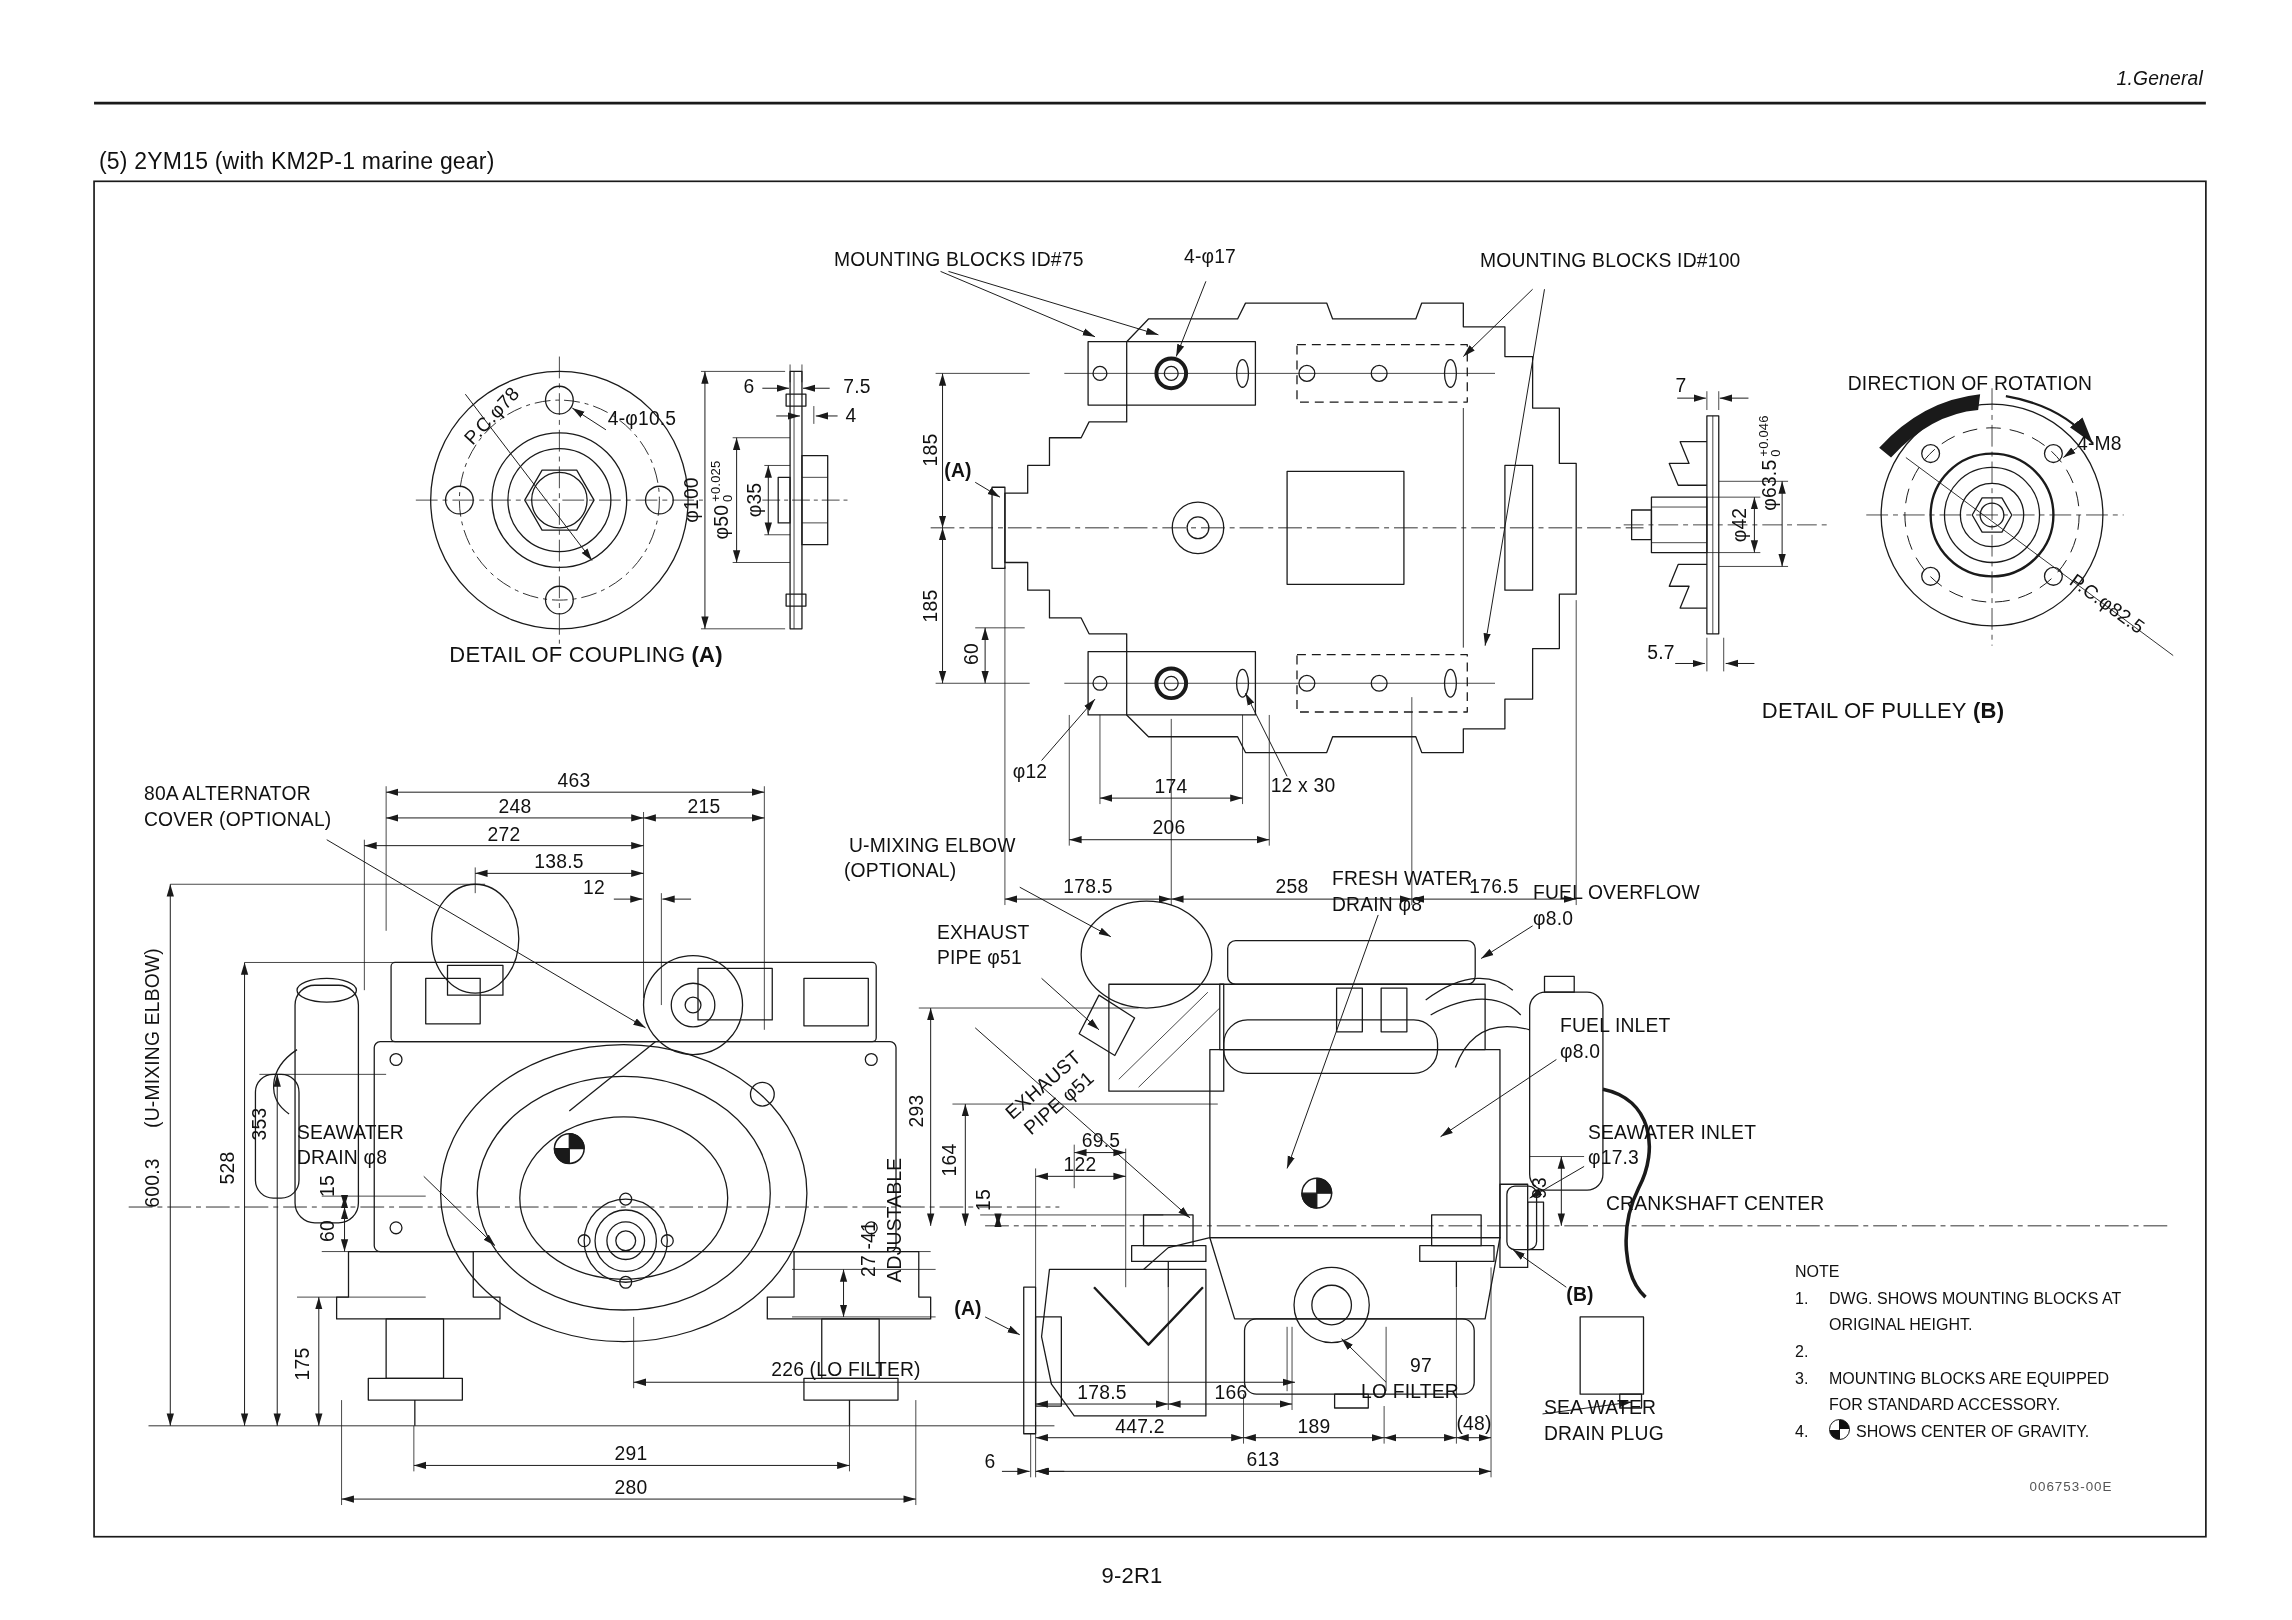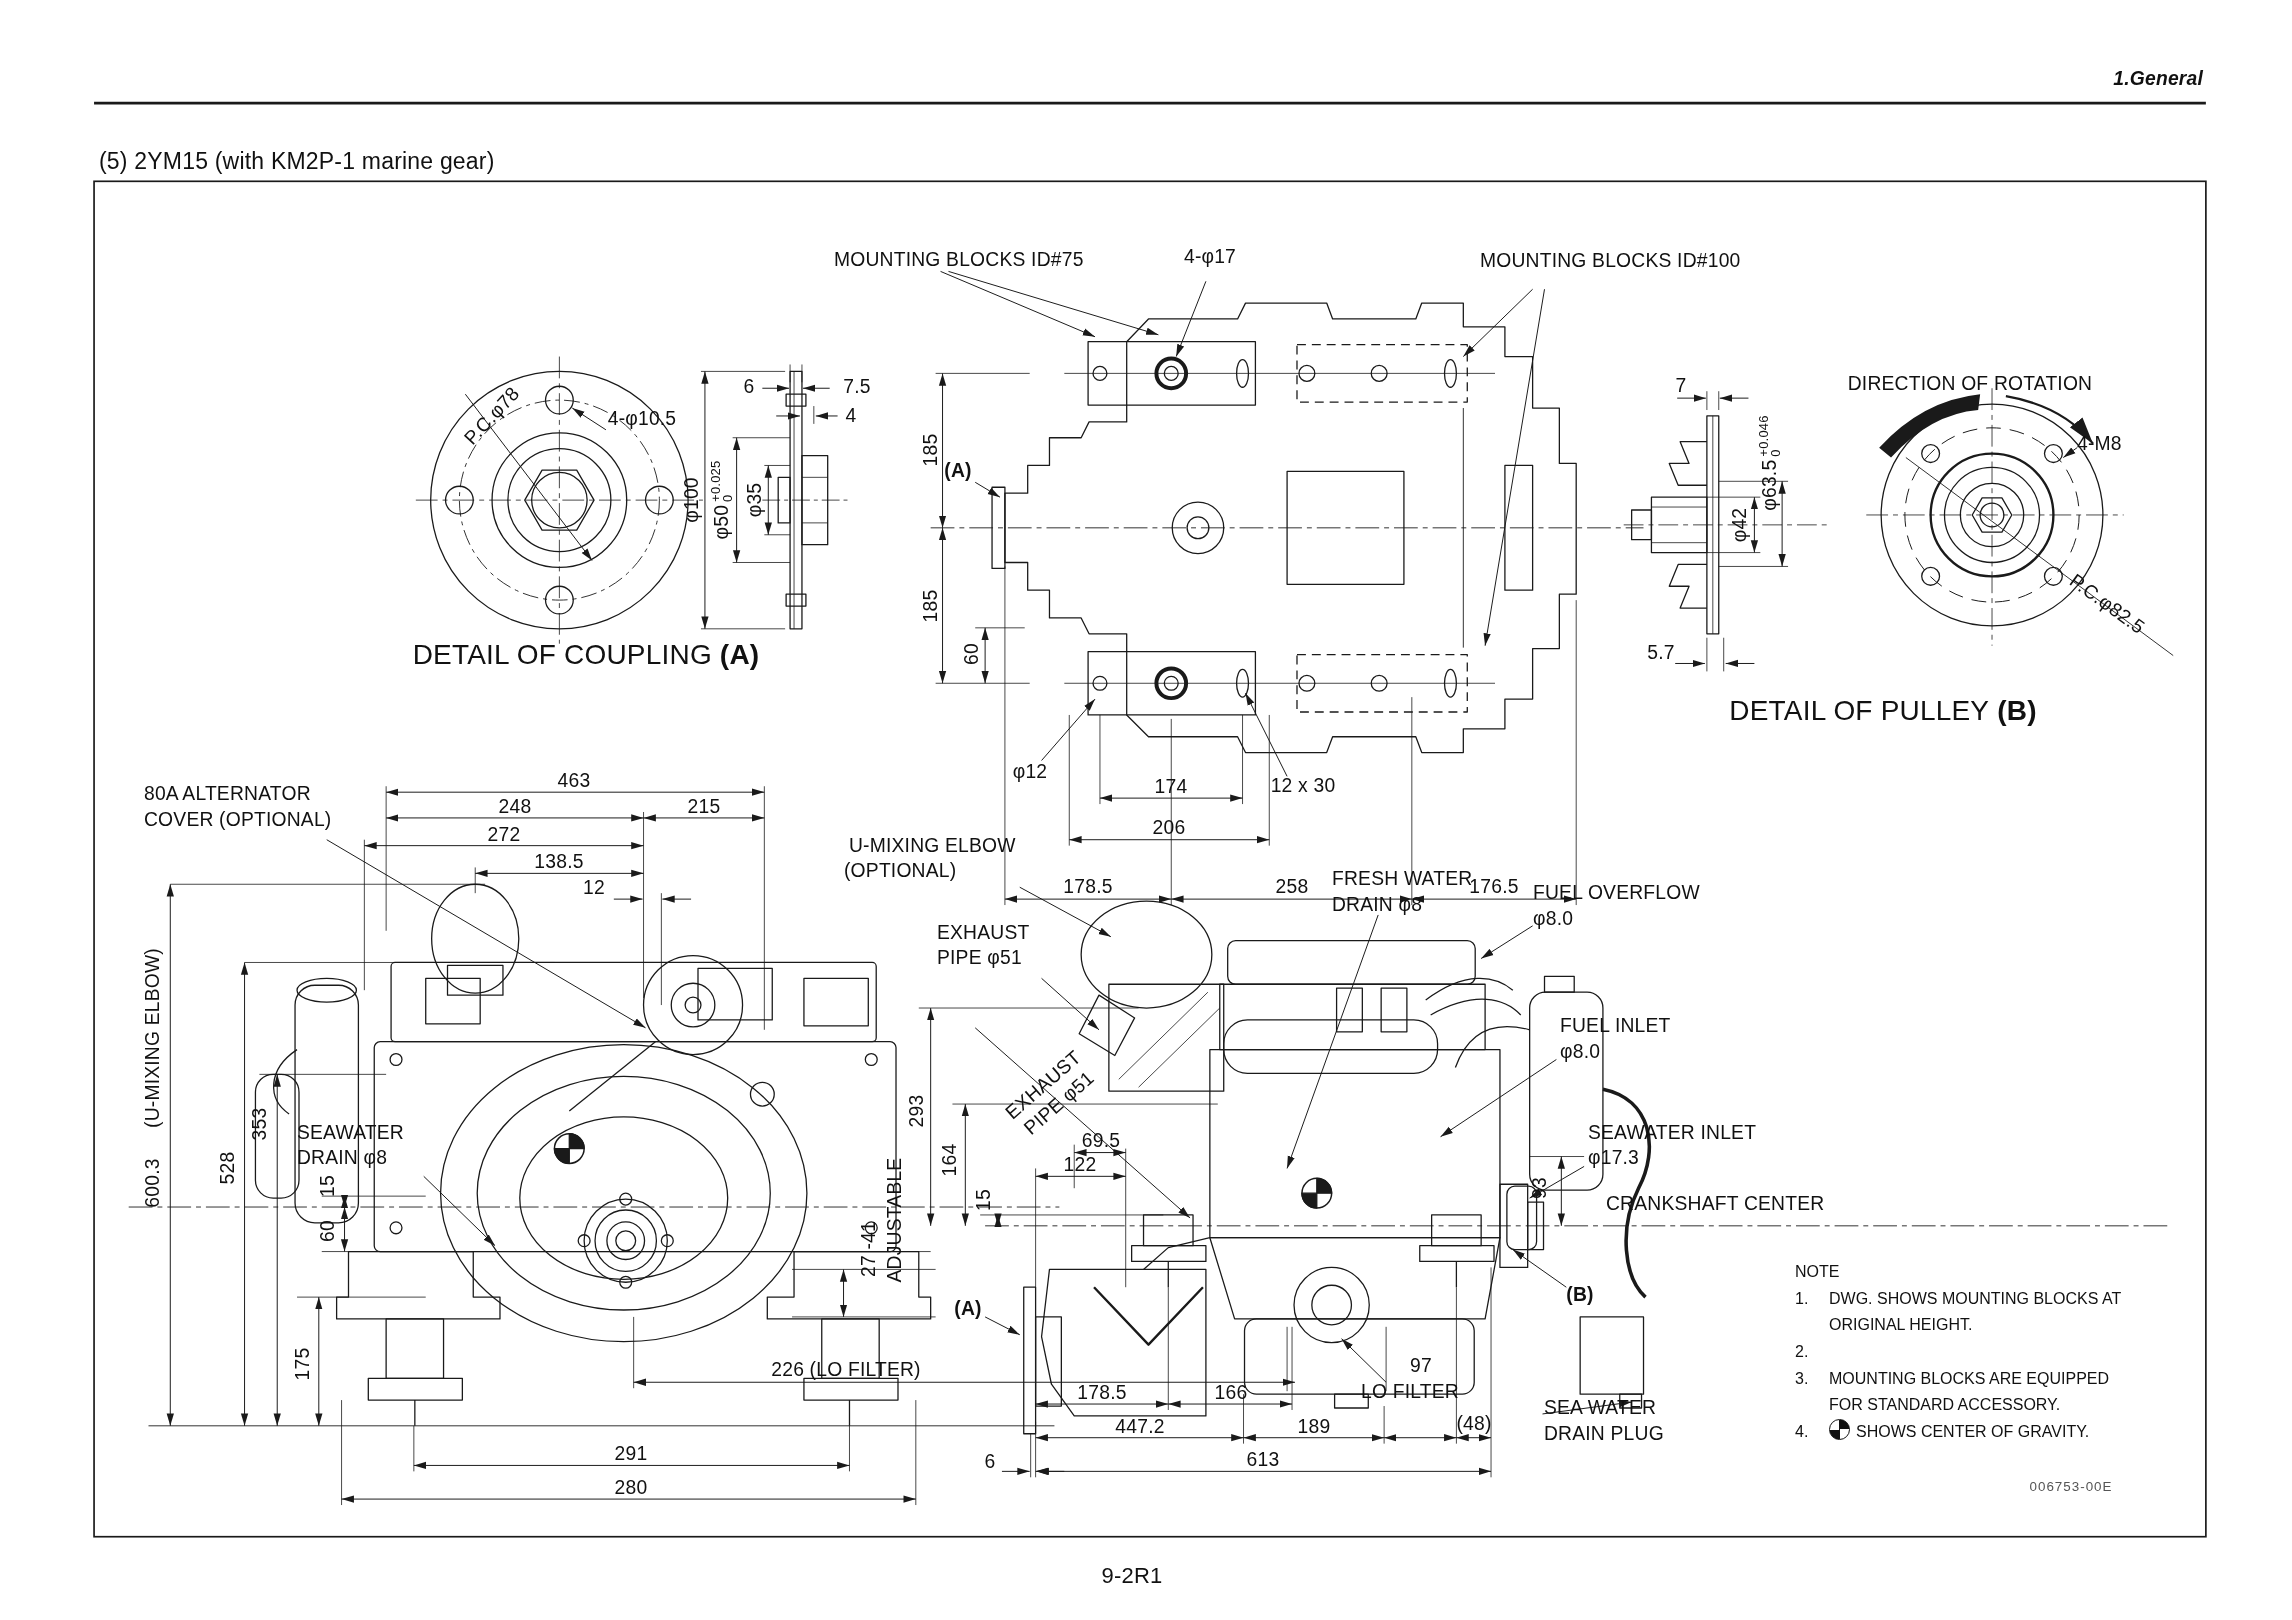--- a/index.html
+++ b/index.html
@@ -2,25 +2,25 @@
 <html><head>
 <meta charset="utf-8">
 <style>
   html,body{margin:0;padding:0;background:#fff;}
   .page{position:relative;width:2293px;height:1621px;background:#fff;overflow:hidden;
         font-family:"Liberation Sans", sans-serif;color:#111;}
   svg{position:absolute;left:0;top:0;}
   .lbl{position:absolute;white-space:nowrap;font-size:19.3px;line-height:1.22;color:#111;
        transform:translate(-50%,-50%);letter-spacing:0.2px;}
   .tl{transform:none;}
-  .tr{transform:translate(-100%,-50%);font-weight:bold;}
+  .tr{transform:translate(-100%,-50%);}
   .v{transform:translate(-50%,-50%) rotate(-90deg);}
   .b{font-weight:bold;}
   .it{font-style:italic;}
-  .cap{font-size:28px;}
+  .cap{font-size:22px;}
   .ttl{font-size:23px;}
   .r47{transform:translate(-50%,-50%) rotate(-47deg);}
   .r33{transform:translate(-50%,-50%) rotate(36deg);}
   .r40{transform:translate(-50%,-50%) rotate(-41deg);text-align:center;}
   .stack{display:inline-flex;align-items:center;}
   .tol{display:inline-flex;flex-direction:column;font-size:13px;line-height:12px;margin-left:3px;}
   .tol span{display:block;text-align:left;}
   .code{font-size:13.4px;color:#555;letter-spacing:1px;}
   .foot{font-size:22px;}
   .note{position:absolute;left:1795px;top:1263px;width:446px;font-size:16px;}

